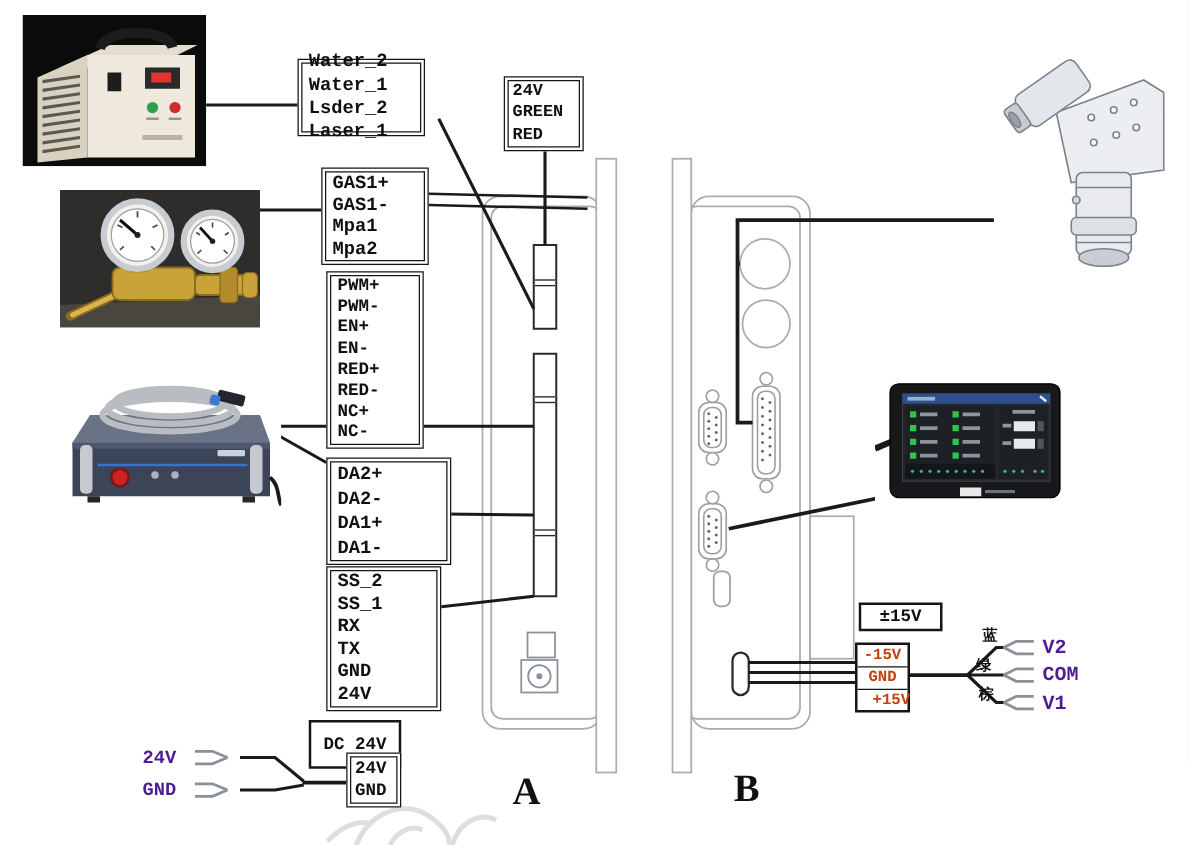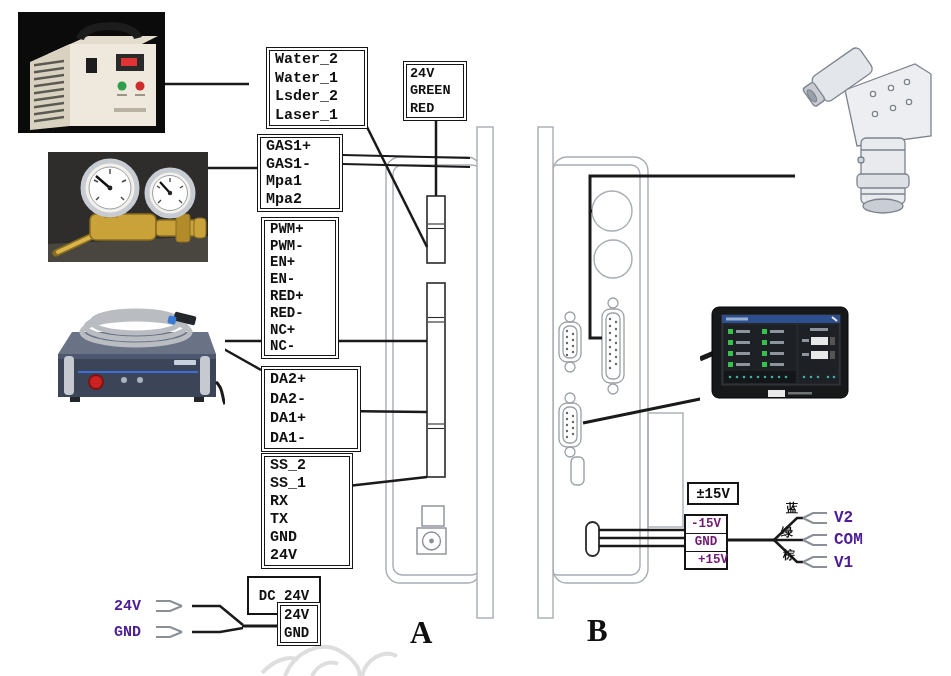--- a/index.html
+++ b/index.html
@@ -10,21 +10,21 @@
   
   .dbox{position:absolute;border:1.6px solid #151515;background:#fff;padding:2px;box-sizing:border-box;}
   .dbox .in{border:1.2px solid #151515;width:100%;height:100%;box-sizing:border-box;
             display:flex;flex-direction:column;justify-content:center;}
   .dbox span{display:block;padding-left:5px;font-weight:700;color:#101010;white-space:pre;}
   
   .sbox{position:absolute;border:2px solid #151515;background:#fff;box-sizing:border-box;
         display:flex;align-items:center;justify-content:center;font-weight:700;color:#101010;}
   .rail{position:absolute;border:2px solid #151515;background:#fff;box-sizing:border-box;}
   .rail div{border-bottom:1.5px solid #151515;height:17px;line-height:16px;text-align:center;
-            font-size:12.5px;font-weight:700;color:#701a75;}
+            font-size:12.5px;font-weight:700;color:#c2410c;}
   .rail div:last-child{border-bottom:none;margin-left:12px;}
   .wlabel{position:absolute;font-weight:700;color:#4c1d95;}
   .cn{position:absolute;font-family:"DejaVu Sans",sans-serif;font-weight:700;color:#101010;font-size:12px;}
   .ab{position:absolute;font-family:"Liberation Serif",serif;font-weight:700;font-size:31px;color:#101010;}
 </style>
 </head>
 <body>
 
 <div id="canvas">
 
@@ -376,21 +376,21 @@
           <circle cx="111" cy="82" r="1.3"></circle>
           <circle cx="118" cy="82" r="1.3"></circle>
         <circle cx="128" cy="82" r="1.3"></circle>
           <circle cx="134" cy="82" r="1.3"></circle>
       </g>
       <rect x="68" y="95" width="17" height="7" fill="#e9e9e9"></rect>
       <rect x="88" y="97" width="24" height="2.5" fill="#6f7377"></rect>
     </svg>
   </div>
 
-  <div class="dbox" style="left:266px;top:47px;width:102px;height:82px">
+  <div class="dbox" style="left:238px;top:47px;width:102px;height:62px">
     <div class="in" style="font-size:15px;line-height:18.5px">
       <span>Water_2</span>
       <span>Water_1</span>
       <span>Lsder_2</span>
       <span>Laser_1</span>
     </div>
   </div>
 
   <div class="dbox" style="left:257px;top:134px;width:86px;height:78px">
     <div class="in" style="font-size:15px;line-height:17.5px">
@@ -446,21 +446,21 @@
   </div>
 
   <div class="dbox" style="left:403px;top:61px;width:64px;height:60px">
     <div class="in" style="font-size:13.5px;line-height:17.5px">
       <span style="padding-left:3px">24V</span>
       <span style="padding-left:3px">GREEN</span>
       <span style="padding-left:3px">RED</span>
     </div>
   </div>
 
-  <div class="sbox" style="left:687px;top:482px;width:52px;height:23px;font-size:14px">
+  <div class="sbox" style="left:687px;top:482px;width:67px;height:23px;font-size:14px">
     <span>±15V</span>
   </div>
 
   <div class="rail" style="left:684px;top:514px;width:44px;height:56px">
     <div>-15V</div>
     <div>GND</div>
     <div>+15V</div>
   </div>
 
   <span class="wlabel" style="left:114px;top:598px;font-size:15px">24V</span>

